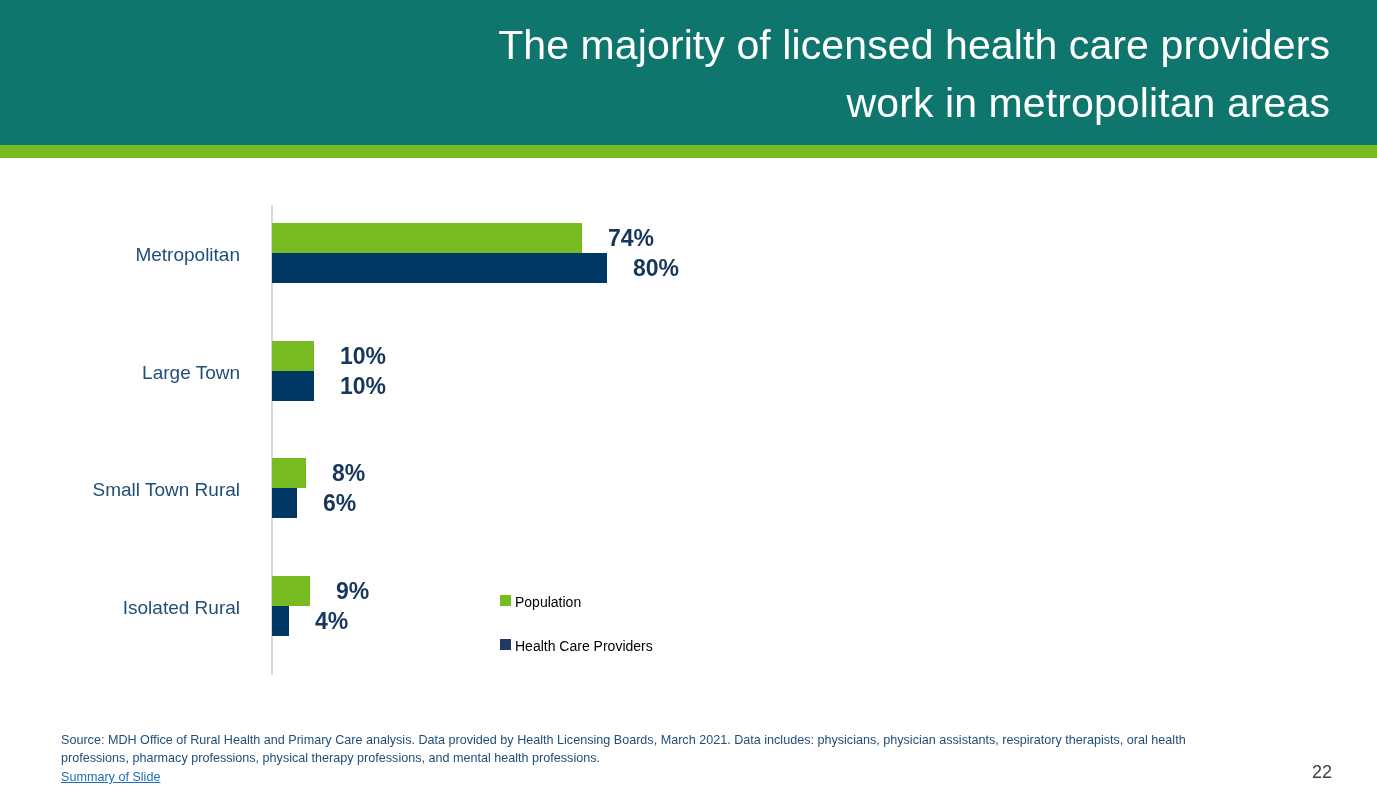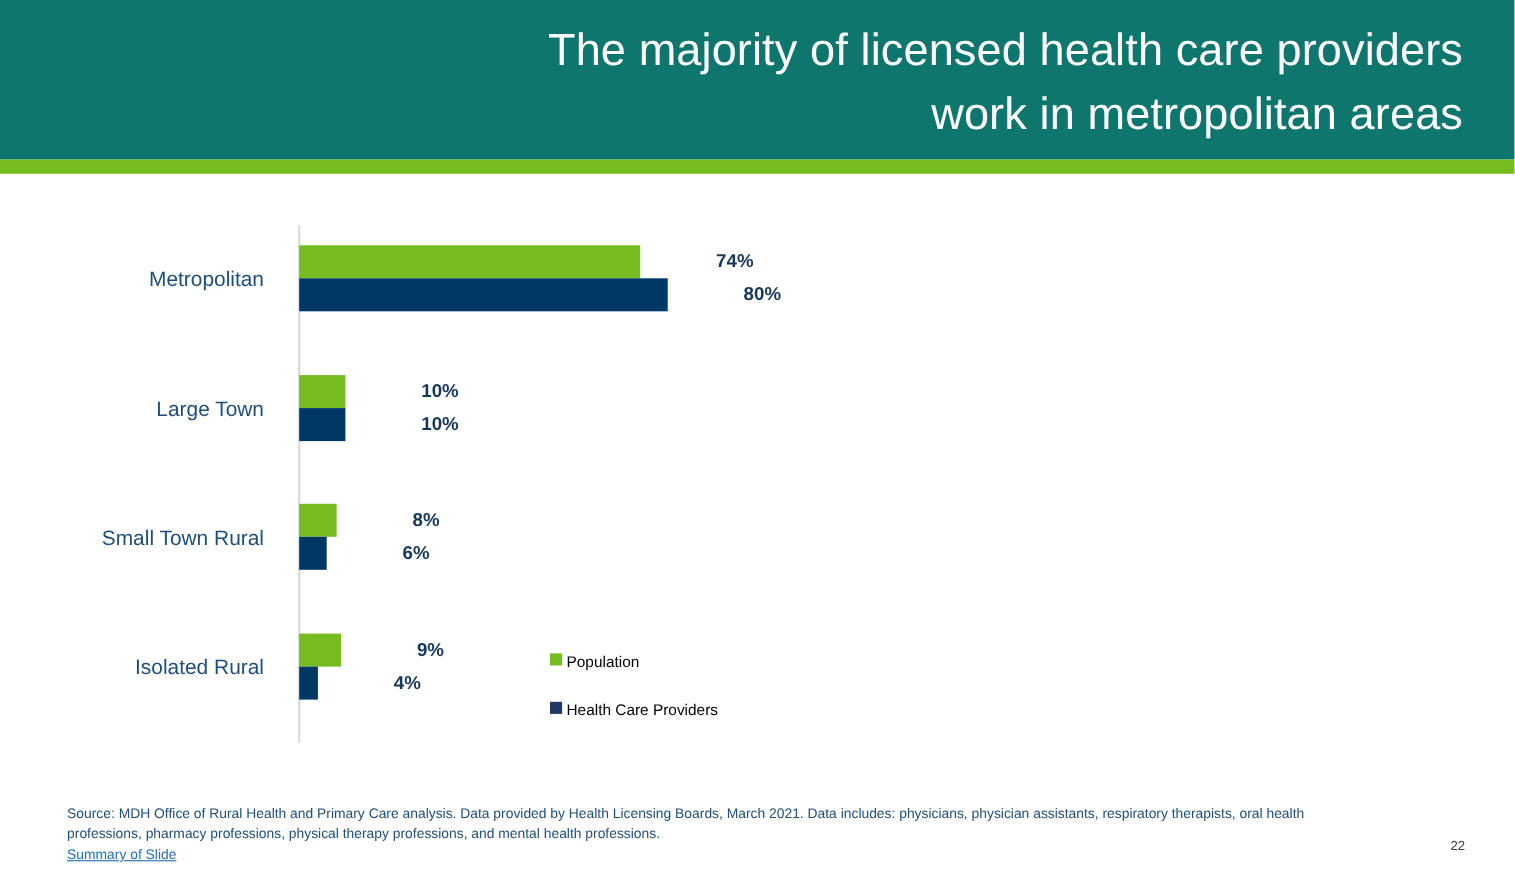--- a/index.html
+++ b/index.html
@@ -86,26 +86,25 @@
     position: absolute;
     left: 0; top: 0;
     height: 30px;
   }
   .bar.population   { background: #76bc21; }
   .bar.providers    { background: #003865; }
   .bar-value {
     position: absolute;
     top: 50%;
     transform: translateY(-50%);
-    font-size: 17px;
+    font-size: 23px;
     font-weight: bold;
     color: #16365c;
     white-space: nowrap;
     padding-left: 26px;
-    margin-left: 43px;
   }
 
   
   #legend {
     position: absolute;
     left: 500px;
     top: 434px;
   }
   .legend-item {
     position: absolute;
@@ -146,21 +145,21 @@
     margin-top: 1px;
     font-size: 12.6px;
     color: #1f6fb5;
     text-decoration: underline;
     cursor: pointer;
   }
   #page-number {
     position: absolute;
     right: 45px;
     top: 762px;
-    font-size: 12px;
+    font-size: 18px;
     color: #404040;
   }
 </style>
 </head>
 <body>
 
 <div id="header-band">
   <div id="header-title">
     <span class="line">The majority of licensed health care providers</span>
     <span class="line">work in metropolitan areas</span>

